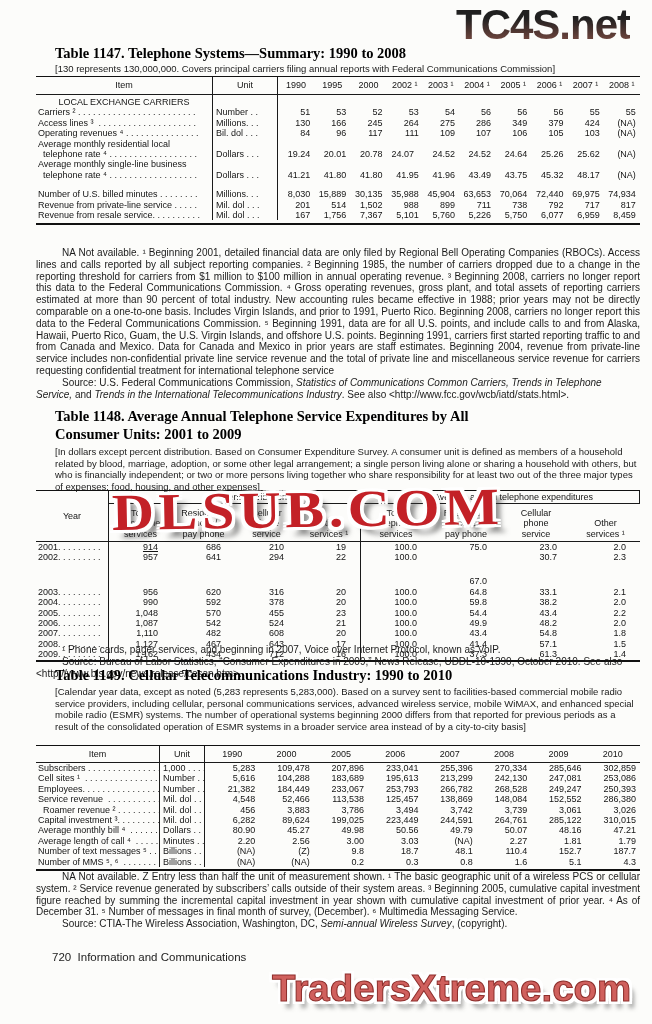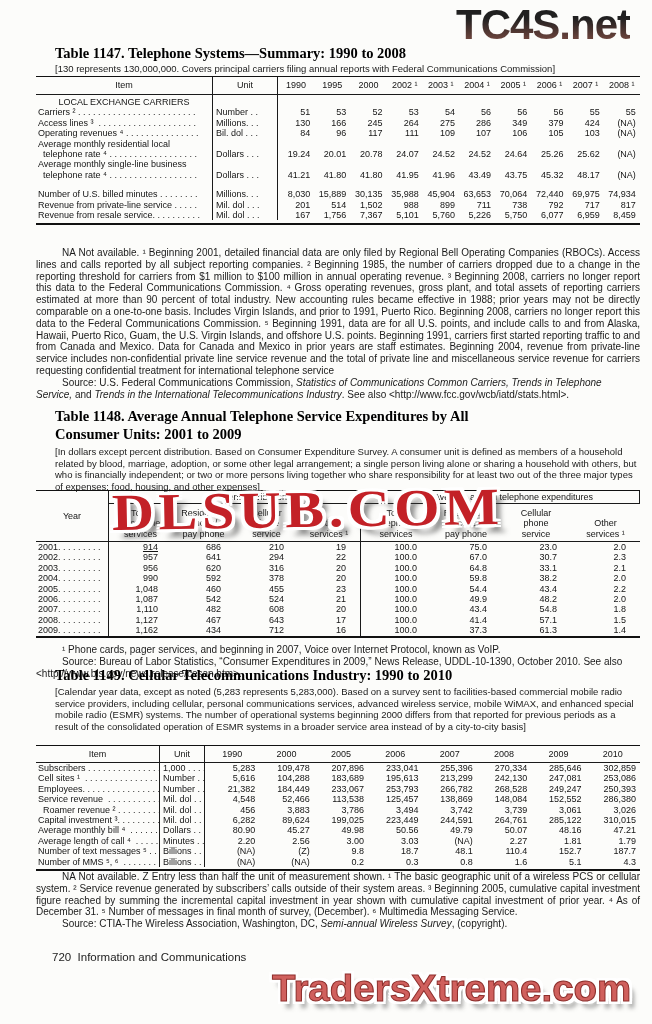--- a/index.html
+++ b/index.html
@@ -127,21 +127,21 @@
         <div class="t-c t-val" style="width: 36.2px;">105</div>
         <div class="t-c t-val" style="width: 36.2px;">103</div>
         <div class="t-c t-val" style="width: 36.2px;">(NA)</div>
       </div>
       <div class="t-row">
         <div class="t-c t-item" style="width: 177px;"><div>Average monthly residential local</div><div>  telephone rate ⁴ . . . . . . . . . . . . . . . . . .</div></div>
         <div class="t-c t-unit" style="width: 65px;">Dollars . . .</div>
         <div class="t-c t-val" style="width: 36.2px;">19.24</div>
         <div class="t-c t-val" style="width: 36.2px;">20.01</div>
         <div class="t-c t-val" style="width: 36.2px;">20.78</div>
-        <div class="t-c t-val" style="width: 36.2px;">24.07</div>
+        <div class="t-c t-val" style="width: 36.2px; text-align: center;">24.07</div>
         <div class="t-c t-val" style="width: 36.2px;">24.52</div>
         <div class="t-c t-val" style="width: 36.2px;">24.52</div>
         <div class="t-c t-val" style="width: 36.2px;">24.64</div>
         <div class="t-c t-val" style="width: 36.2px;">25.26</div>
         <div class="t-c t-val" style="width: 36.2px;">25.62</div>
         <div class="t-c t-val" style="width: 36.2px;">(NA)</div>
       </div>
       <div class="t-row">
         <div class="t-c t-item" style="width: 177px;"><div>Average monthly single-line business</div><div>  telephone rate ⁴ . . . . . . . . . . . . . . . . . .</div></div>
         <div class="t-c t-unit" style="width: 65px;">Dollars . . .</div>
@@ -278,21 +278,21 @@
           <div class="v" style="width: 70px;">23.0</div>
           <div class="v" style="width: 69px;">2.0</div>
         </div>
         <div class="t-row">
           <div class="yr">2002. . . . . . . . .</div>
           <div class="v" style="width: 63px;">957</div>
           <div class="v" style="width: 63px;">641</div>
           <div class="v" style="width: 63px;">294</div>
           <div class="v gdiv" style="width: 63px;">22</div>
           <div class="v" style="width: 70px;">100.0</div>
-          <div class="v" style="width: 70px;">67.0</div>
+          <div class="v" style="width: 70px; margin-top: 24px;">67.0</div>
           <div class="v" style="width: 70px;">30.7</div>
           <div class="v" style="width: 69px;">2.3</div>
         </div>
         <div class="t-row">
           <div class="yr">2003. . . . . . . . .</div>
           <div class="v" style="width: 63px;">956</div>
           <div class="v" style="width: 63px;">620</div>
           <div class="v" style="width: 63px;">316</div>
           <div class="v gdiv" style="width: 63px;">20</div>
           <div class="v" style="width: 70px;">100.0</div>
@@ -307,21 +307,21 @@
           <div class="v" style="width: 63px;">378</div>
           <div class="v gdiv" style="width: 63px;">20</div>
           <div class="v" style="width: 70px;">100.0</div>
           <div class="v" style="width: 70px;">59.8</div>
           <div class="v" style="width: 70px;">38.2</div>
           <div class="v" style="width: 69px;">2.0</div>
         </div>
         <div class="t-row">
           <div class="yr">2005. . . . . . . . .</div>
           <div class="v" style="width: 63px;">1,048</div>
-          <div class="v" style="width: 63px;">460</div>
+          <div class="v" style="width: 63px;">570</div>
           <div class="v" style="width: 63px;">455</div>
           <div class="v gdiv" style="width: 63px;">23</div>
           <div class="v" style="width: 70px;">100.0</div>
           <div class="v" style="width: 70px;">54.4</div>
           <div class="v" style="width: 70px;">43.4</div>
           <div class="v" style="width: 69px;">2.2</div>
         </div>
         <div class="t-row">
           <div class="yr">2006. . . . . . . . .</div>
           <div class="v" style="width: 63px;">1,087</div>

